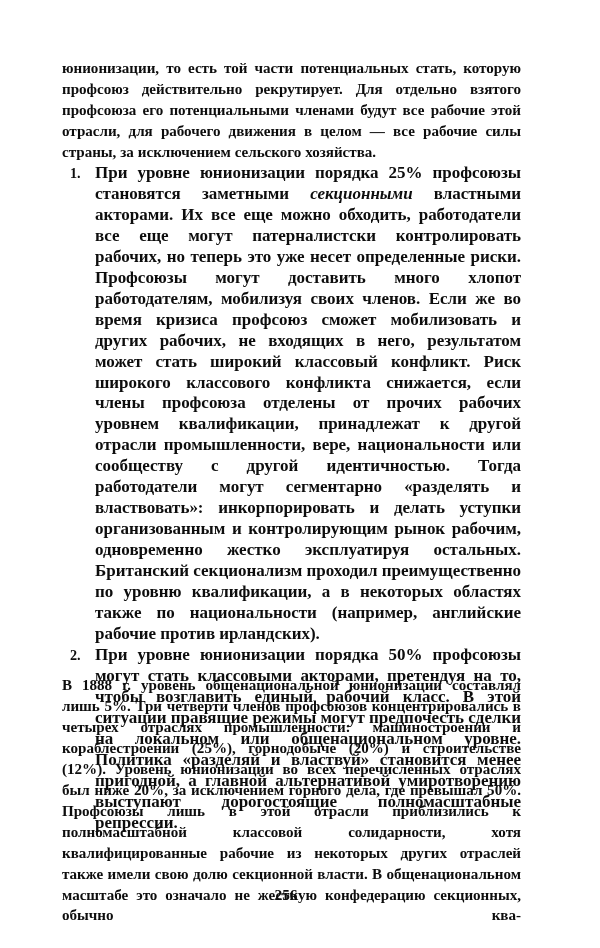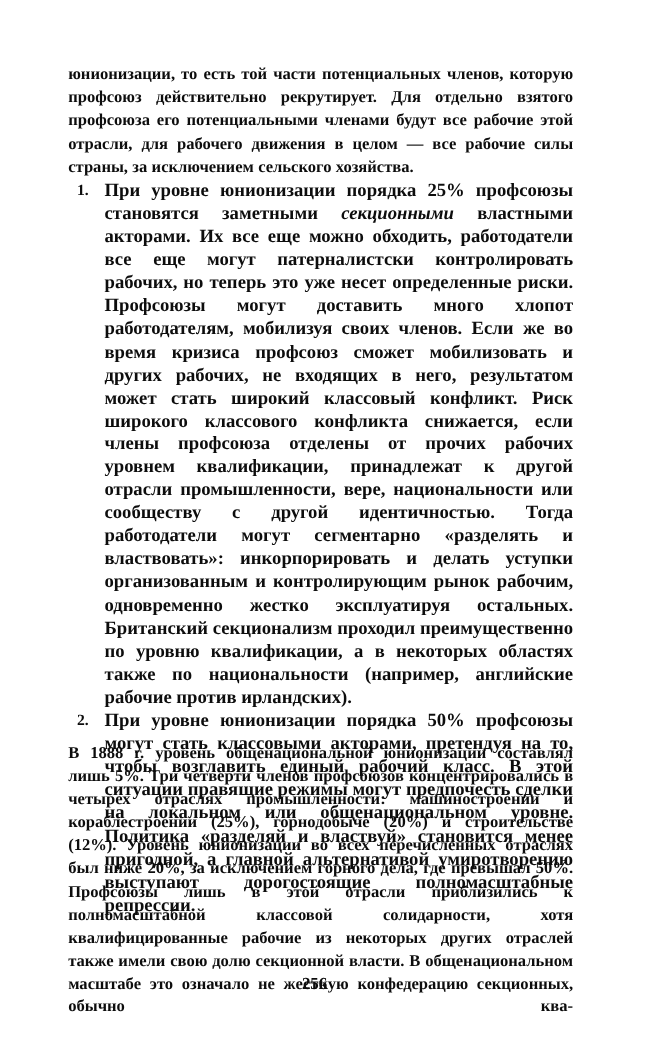--- a/index.html
+++ b/index.html
@@ -92,21 +92,21 @@
     line-height: 20px;
     font-feature-settings: "onum" 1;
   }
 </style>
 </head>
 <body>
 
 <div class="page">
 
   <div class="text-block" style="top:58px;">
-    <p class="para ragged" id="intro-paragraph">юнионизации, то есть той части потенциальных членов, которую профсоюз действительно рекрутирует. Для отдельно взятого профсоюза его потенциальными членами будут все рабочие этой отрасли, для рабочего движения в целом — все рабочие силы страны, за исключением сельского хозяйства.</p>
+    <p class="para ragged" id="intro-paragraph">юнионизации, то есть той части потенциальных стать, которую профсоюз действительно рекрутирует. Для отдельно взятого профсоюза его потенциальными членами будут все рабочие этой отрасли, для рабочего движения в целом — все рабочие силы страны, за исключением сельского хозяйства.</p>
   </div>
 
   <div class="text-block" style="top:163px;">
     <ol class="list">
 
       <li class="list-item">
         <span class="list-marker">1.</span>
         <div class="list-body"><span>При уровне юнионизации порядка 25% профсоюзы становятся заметными </span><em class="sectional">секционными</em><span> властными акторами. Их все еще можно обходить, работодатели все еще могут патерналистски контролировать рабочих, но теперь это уже несет определенные риски. Профсоюзы могут доставить много хлопот работодателям, мобилизуя своих членов. Если же во время кризиса профсоюз сможет мобилизовать и других рабочих, не входящих в него, результатом может стать широкий классовый конфликт. Риск широкого классового конфликта снижается, если члены профсоюза отделены от прочих рабочих уровнем квалификации, принадлежат к другой отрасли промышленности, вере, национальности или сообществу с другой идентичностью. Тогда работодатели могут сегментарно «разделять и властвовать»: инкорпорировать и делать уступки организованным и контролирующим рынок рабочим, одновременно жестко эксплуатируя остальных. Британский секционализм проходил преимущественно по уровню квалификации, а в некоторых областях также по национальности (например, английские рабочие против ирландских).</span></div>
       </li>
 

